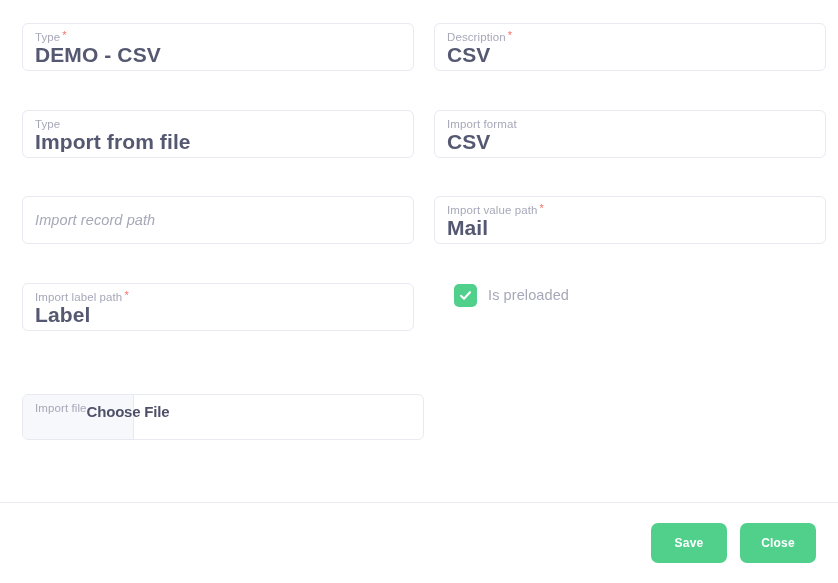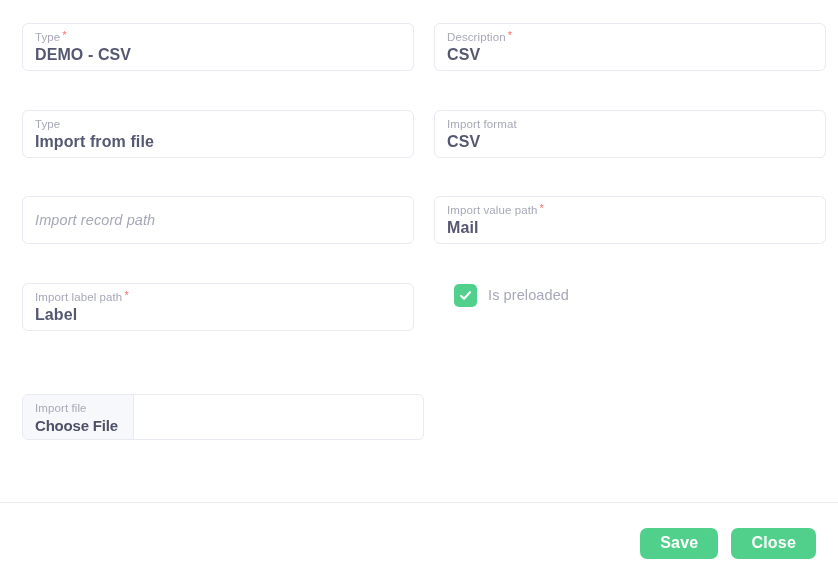--- a/index.html
+++ b/index.html
@@ -67,21 +67,21 @@
     white-space: nowrap;
   }
   .req {
     color: #f4736b;
     font-size: 11px;
     margin-left: 2px;
     vertical-align: top;
     line-height: 11px;
   }
   .field-value {
-    font-size: 16px;
+    font-size: 21px;
     line-height: 20px;
     color: #555871;
     font-weight: 700;
     margin-top: 1px;
     letter-spacing: .1px;
     white-space: nowrap;
     overflow: hidden;
   }
   .field-placeholder {
     font-size: 14.5px;
@@ -149,21 +149,21 @@
     display: flex;
     align-items: stretch;
   }
   .file-chooser {
     box-sizing: border-box;
     width: 111px;
     background: #f7f8fb;
     border-right: 1px solid #e9e9f1;
     padding: 6px 0 0 12px;
     display: flex;
-    flex-direction: column;
+    flex-direction: row;
     cursor: pointer;
   }
   .file-chooser .field-label { color: #a7a8b8; }
   .file-chooser-btn {
     font-size: 15px;
     line-height: 20px;
     font-weight: 700;
     color: #4e5068;
     letter-spacing: -0.2px;
     white-space: nowrap;
@@ -198,27 +198,27 @@
     box-sizing: border-box;
     display: flex;
     align-items: center;
     justify-content: flex-end;
     padding-right: 22px;
     gap: 13px;
   }
   .btn {
     box-sizing: border-box;
     min-width: 76px;
-    height: 31px;
+    height: 40px;
     border: none;
     border-radius: 7px;
     background: #51d08c;
     color: #ffffff;
     font-family: "Liberation Sans", sans-serif;
-    font-size: 16px;
+    font-size: 12px;
     font-weight: 700;
     letter-spacing: .2px;
     cursor: pointer;
     padding: 0 20px;
     display: flex;
     align-items: center;
     justify-content: center;
   }
 </style>
 </head>

